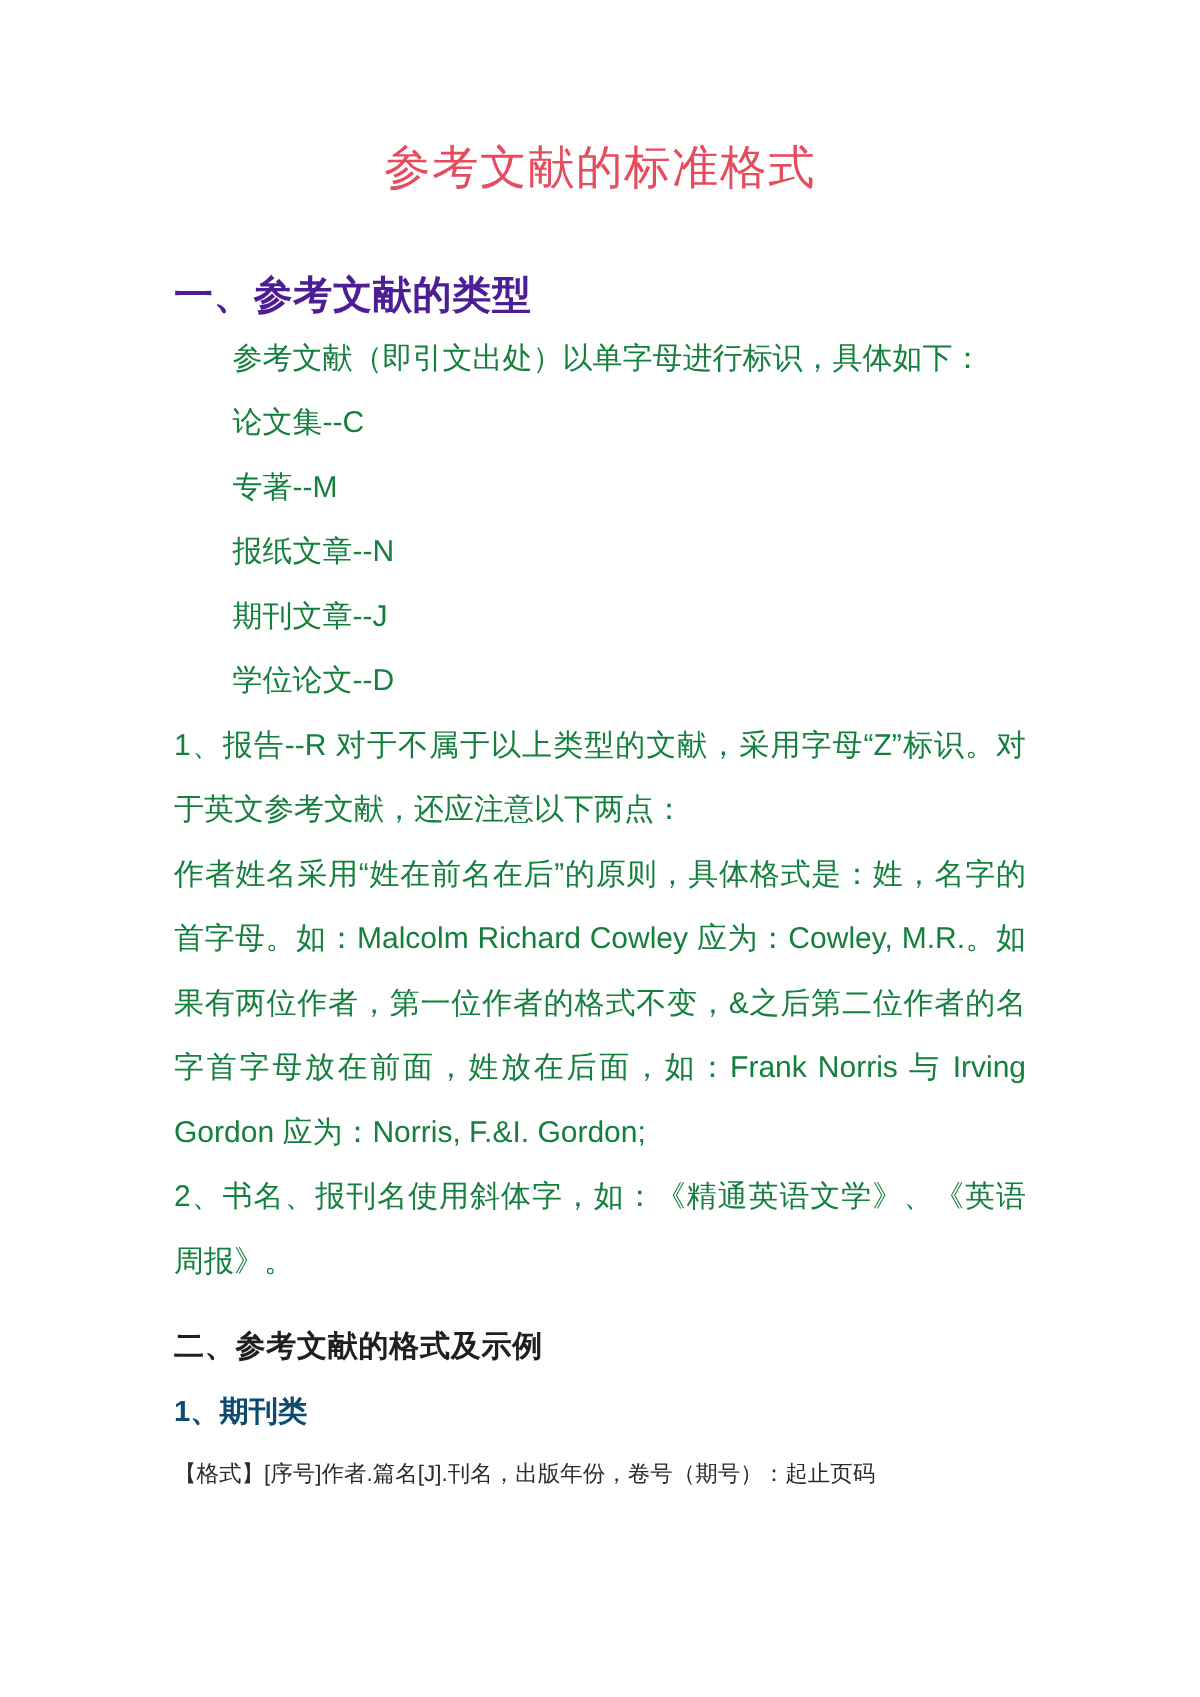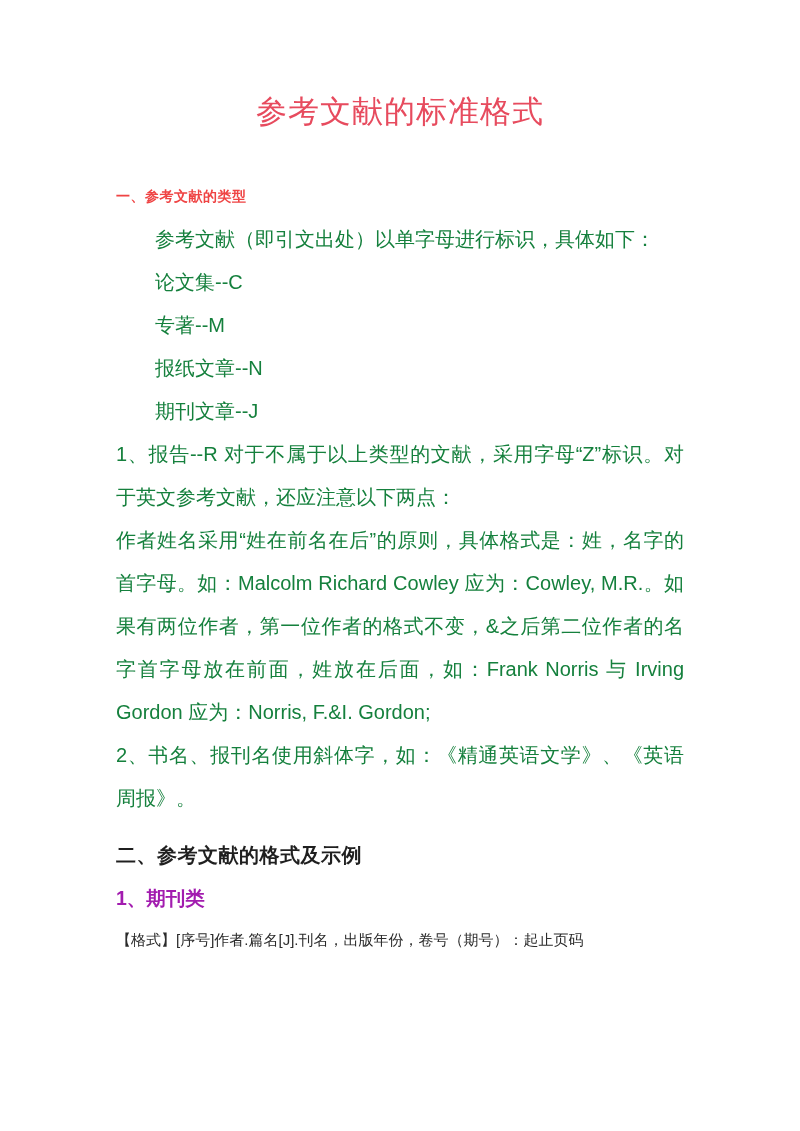--- a/index.html
+++ b/index.html
@@ -26,24 +26,24 @@
     margin: 92px 0 0 0;
     text-align: center;
     font-size: 31px;
     line-height: 40px;
     font-weight: normal;
     color: #e74b5e;
     letter-spacing: 1px;
   }
   .sec1-heading {
     margin-top: 50px;
-    font-size: 14px;
+    font-size: 26px;
     line-height: 28px;
     font-weight: bold;
-    color: #ef4444;
+    color: #4c1d95;
     letter-spacing: 0.5px;
   }
   .body-block {
     margin-top: 8px;
     font-size: 20px;
     line-height: 43px;
     color: #15803d;
   }
   .indent {
     padding-left: 39px;
@@ -58,21 +58,21 @@
     line-height: 30px;
     font-weight: bold;
     color: #1f1f1f;
     letter-spacing: 0.5px;
   }
   .sub-red {
     margin-top: 12px;
     font-size: 19.5px;
     line-height: 32px;
     font-weight: bold;
-    color: #a21caf;
+    color: #0c4a6e;
   }
   .format-block {
     margin-top: 4px;
     font-size: 15px;
     line-height: 43px;
     text-align: justify;
   }
 </style>
 </head>
 <body>
@@ -85,20 +85,21 @@
 
   <div class="body-block">
 
     <p class="para indent">参考文献（即引文出处）以单字母进行标识，具体如下：</p>
 
     <div>
       <p class="para indent">论文集--C</p>
       <p class="para indent">专著--M</p>
       <p class="para indent">报纸文章--N</p>
       <p class="para indent">期刊文章--J</p>
+      <p class="para indent">学位论文--D</p>
     </div>
 
     <p class="para">1、报告--R 对于不属于以上类型的文献，采用字母“Z”标识。对于英文参考文献，还应注意以下两点：</p>
 
     <p class="para">作者姓名采用“姓在前名在后”的原则，具体格式是：姓，名字的首字母。如：Malcolm Richard Cowley 应为：Cowley, M.R.。如果有两位作者，第一位作者的格式不变，&amp;之后第二位作者的名字首字母放在前面，姓放在后面，如：Frank Norris 与 Irving Gordon 应为：Norris, F.&amp;I. Gordon;</p>
 
     <p class="para">2、书名、报刊名使用斜体字，如：《精通英语文学》、《英语周报》。</p>
 
   </div>
 

